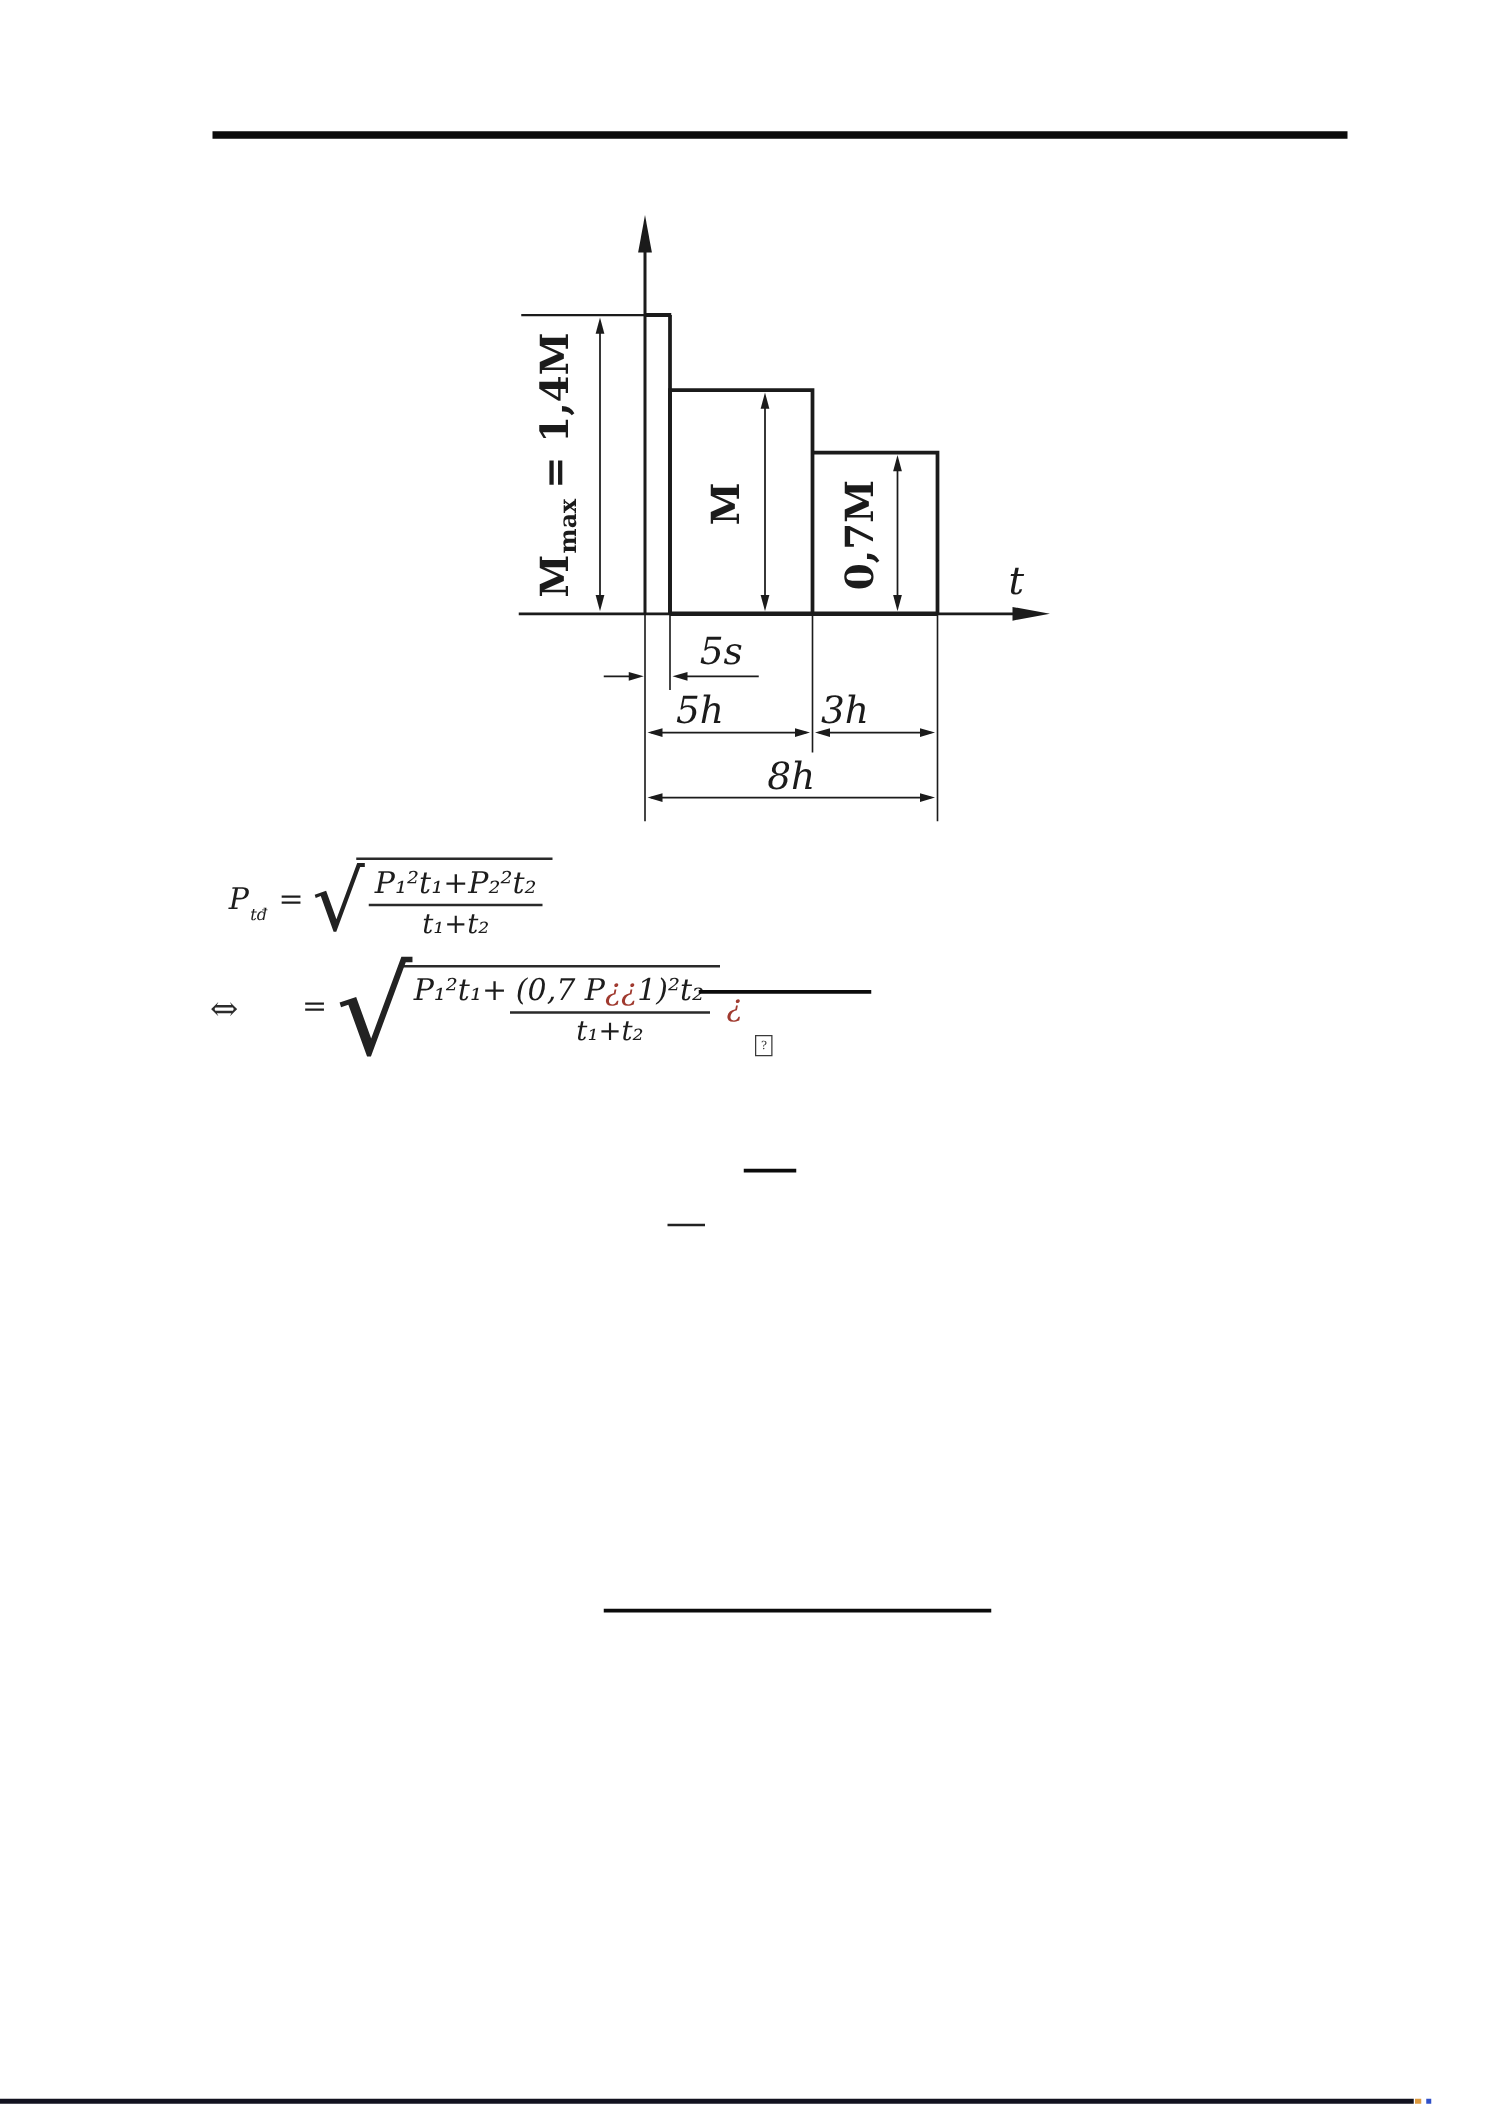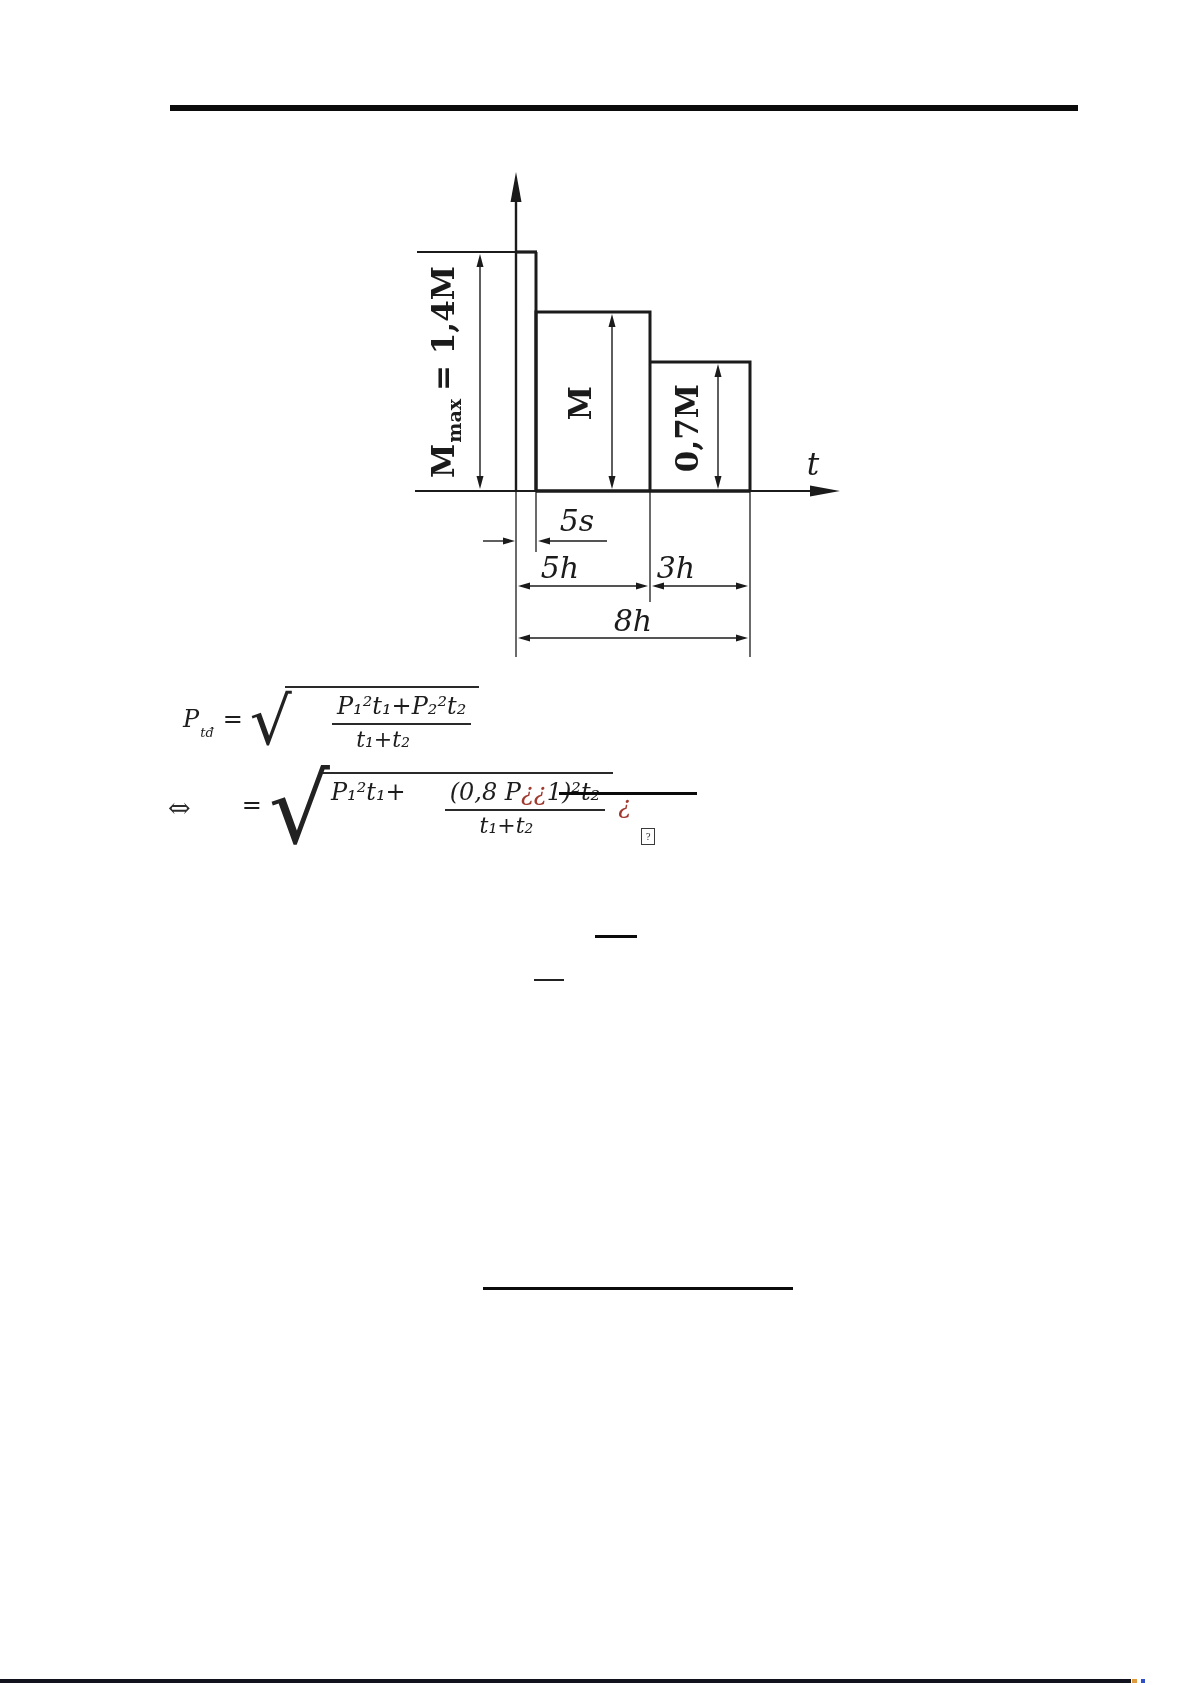--- a/index.html
+++ b/index.html
@@ -37,21 +37,21 @@
   }
   .f1 { left:183px; top:686px; font-size:24px; }
   .f2 { left:168px; top:765px; font-size:24px; }
   .fsub { font-size:13px; align-self:center; margin:26px 2px 0 1px; }
   .feq  { font-style:normal; margin:0 7px; }
   .rad  { font-style:normal; font-weight:400; color:#222; }
   .r1   { font-size:66px; line-height:56px; margin-right:-7px; transform:translateY(3px); }
   .r2   { font-size:96px; line-height:80px; margin-right:-9px; transform:translateY(5px); }
   .ovl  { border-top:2.5px solid #2a2a2a; padding:4px 8px 0 10px; }
   .frac { display:inline-flex; flex-direction:column; align-items:center; }
-  .num  { border-bottom:2px solid #2a2a2a; padding:0 5px 3px; white-space:pre;margin-left:37px; }
+  .num  { border-bottom:2px solid #2a2a2a; padding:0 5px 3px; white-space:pre; }
   .den  { padding-top:2px; font-size:22px;font-style:italic; }
   .inrow{ display:flex; align-items:flex-start; }
   .pre  { white-space:pre; margin-right:2px; }
   .dbl  { font-style:normal; font-size:27px; color:#2c2c2c; margin-right:44px; transform:translateY(2px); }
   .red  { color:#a03a2f; }
   .tail { margin-left:5px; font-size:24px; }
   .missbox {
     align-self:flex-end; margin:0 0 0 10px; border:1.5px solid #3a3a3a;
     width:12px; height:15px; display:flex; align-items:center; justify-content:center;
     font-size:9px; font-style:normal; color:#333;
@@ -137,21 +137,21 @@
   </div>
 
   <div class="formula f2">
     <span class="dbl">⇔</span>
     <span class="feq">=</span>
     <span class="rad r2">√</span>
     <span class="ovl">
       <span class="inrow">
         <span class="pre">P₁²t₁+</span>
         <span class="frac">
-          <span class="num"><span>(0,8 P</span><span class="red">¿¿</span><span>1)²t₂</span></span>
+          <span class="num"><span>(0,7 P</span><span class="red">¿¿</span><span>1)²t₂</span></span>
           <span class="den">t₁+t₂</span>
         </span>
       </span>
     </span>
     <span class="red tail">¿</span>
     <span class="missbox">
         <span>?</span>
       </span>
   </div>
 

